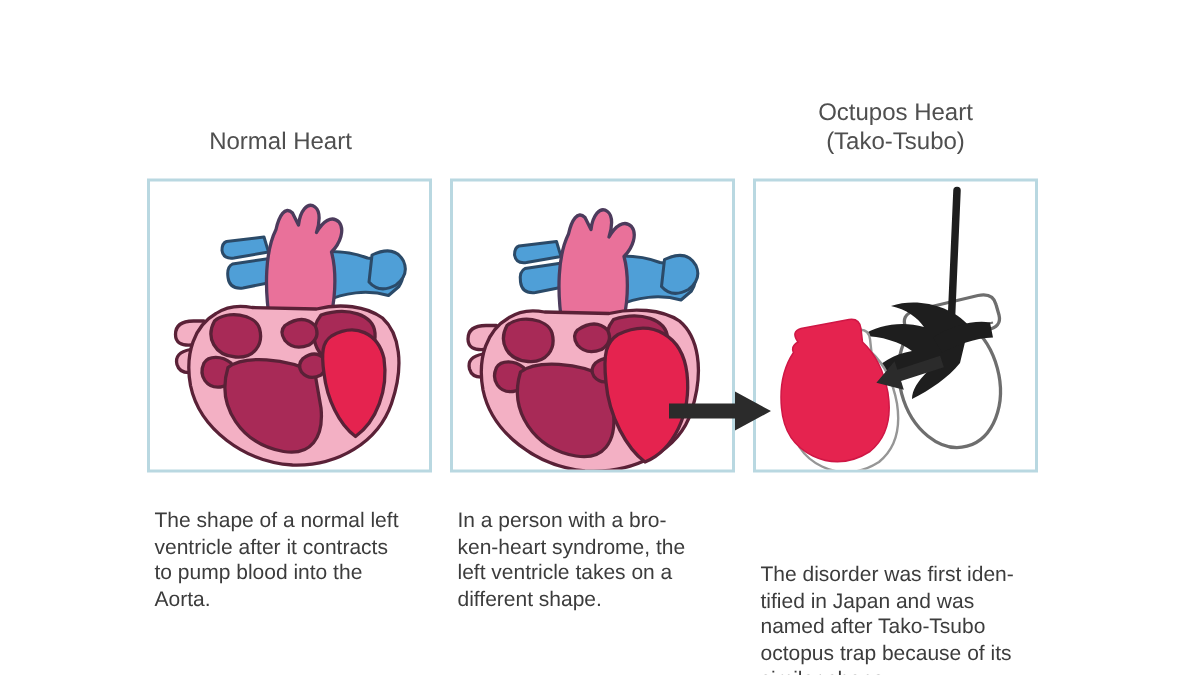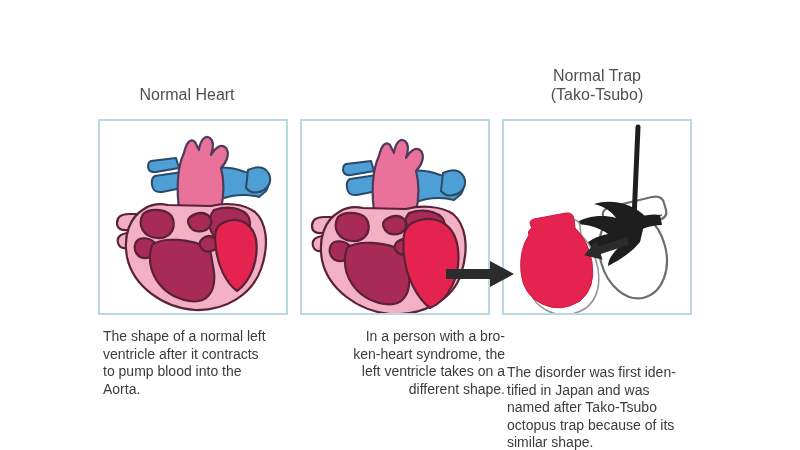--- a/index.html
+++ b/index.html
@@ -16,38 +16,38 @@
   .panel-3 { left:502px; }
   .panel svg { position:absolute; left:0; top:0; width:186px; height:192px; display:block; }
   .ptitle {
     position:absolute; top:56px; height:48px; width:190px;
     display:flex; align-items:flex-end; justify-content:center;
     text-align:center; font-size:16px; line-height:19px; color:#4f4f4f;
     white-space:pre-line;
   }
   .t1 { left:92px; } .t2 { left:300px; } .t3 { left:502px; }
   .caption {
-    position:absolute; top:328px; width:200px;
+    position:absolute; top:338px; width:200px;
     font-size:14px; line-height:17.6px; color:#3c3c3c; white-space:pre-line;
   }
-  .c1 { left:103px; } .c2 { left:305px;text-align:right; } .c3 { left:507px;margin-top:36px; }
+  .c1 { left:103px; } .c2 { left:305px; } .c3 { left:507px;margin-top:36px; }
   .between-arrow { position:absolute; left:446px; top:259px; width:70px; height:30px; z-index:5; }
 
   .maroon-stroke { stroke:#5a2137; stroke-width:2.2; stroke-linejoin:round; stroke-linecap:round; }
   .blue-stroke   { stroke:#2b4a68; stroke-width:2;   stroke-linejoin:round; stroke-linecap:round; }
   .aorta-stroke  { stroke:#4c3b5c; stroke-width:2.2; stroke-linejoin:round; stroke-linecap:round; }
   .gray-stroke   { stroke:#6e6e6e; stroke-width:2.2; stroke-linejoin:round; }
 </style>
 </head>
 <body>
 
 <div class="canvas">
 
   <div class="ptitle t1">Normal Heart</div>
-  <div class="ptitle t3">Normal Trap
+  <div class="ptitle t3">Octupos Heart
 (Tako-Tsubo)</div>
 
   <div class="panel panel-1">
     <svg viewBox="0 0 186 192">
       <g class="blue-stroke">
         <path d="M51,40 L76,37 L79,47 L56,51 Q49,52 48,46 Q48,41 51,40 Z" fill="#4f9fd7"></path>
         <path d="M55,55 L82,51 L87,66 L62,71 Q53,72 52,64 Q51,57 55,55 Z" fill="#4f9fd7"></path>
         <path d="M93,52 C108,45 130,45 145,51 L159,53 C169,53 171,62 166,70 L159,76 C145,72 129,74 117,80 L95,84 C87,84 83,76 85,66 C87,57 89,54 93,52 Z" fill="#4f9fd7"></path>
         <path d="M148,49 Q163,42 169,53 Q173,62 164,69 Q153,75 146,67 Z" fill="#4f9fd7"></path>
       </g>

